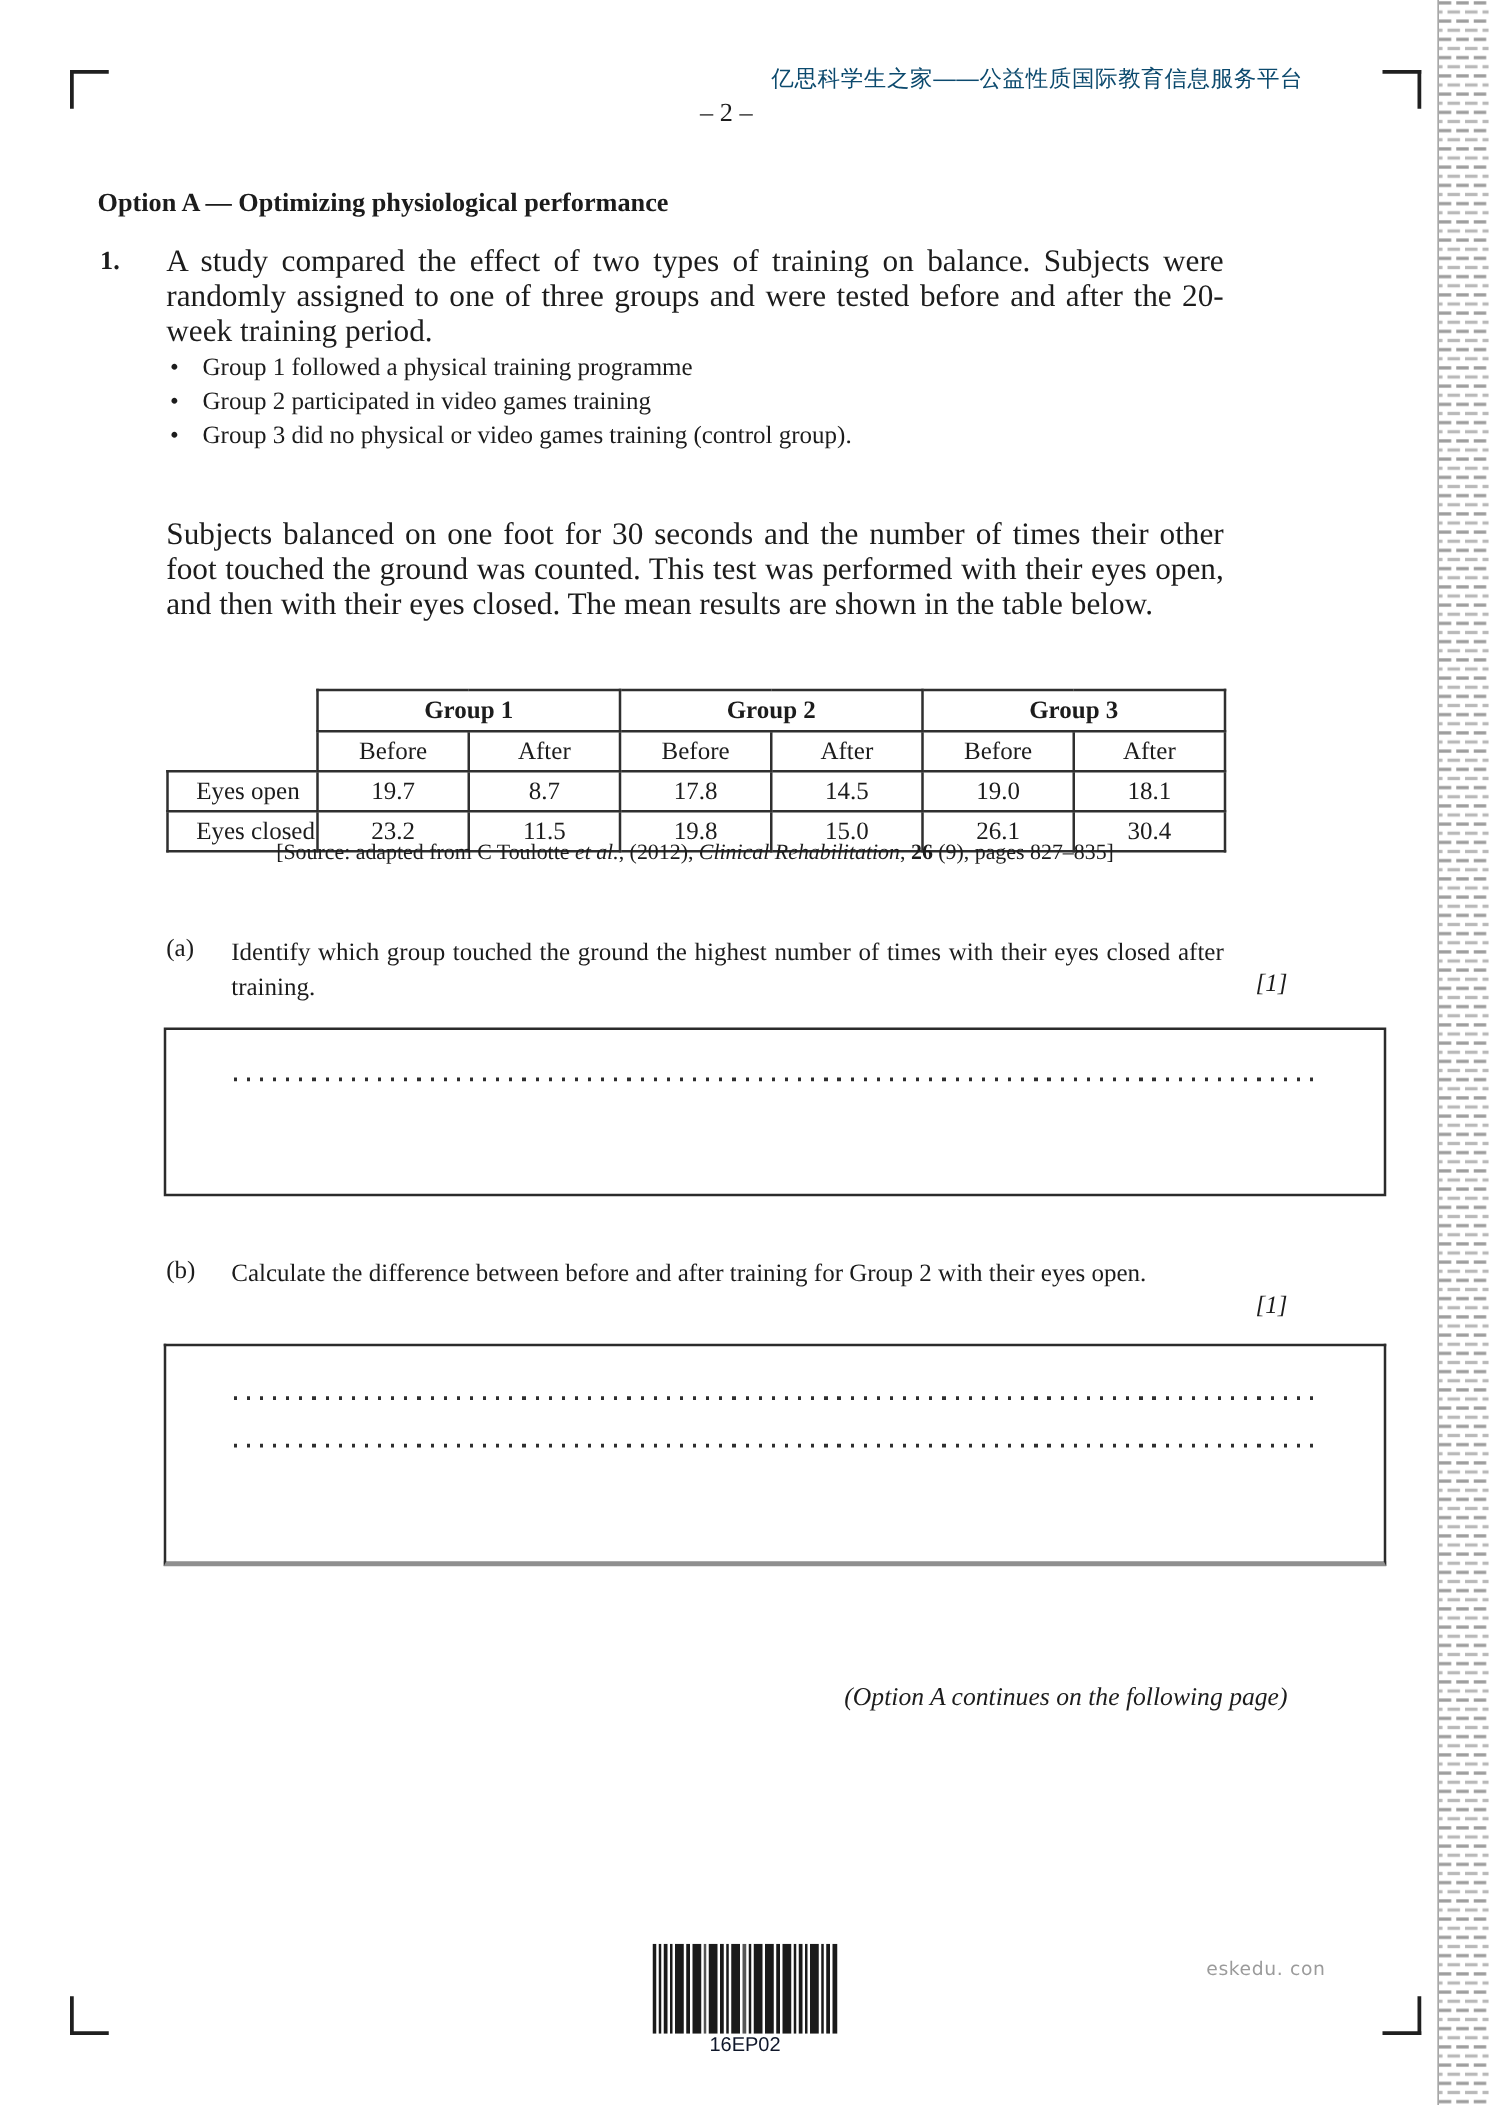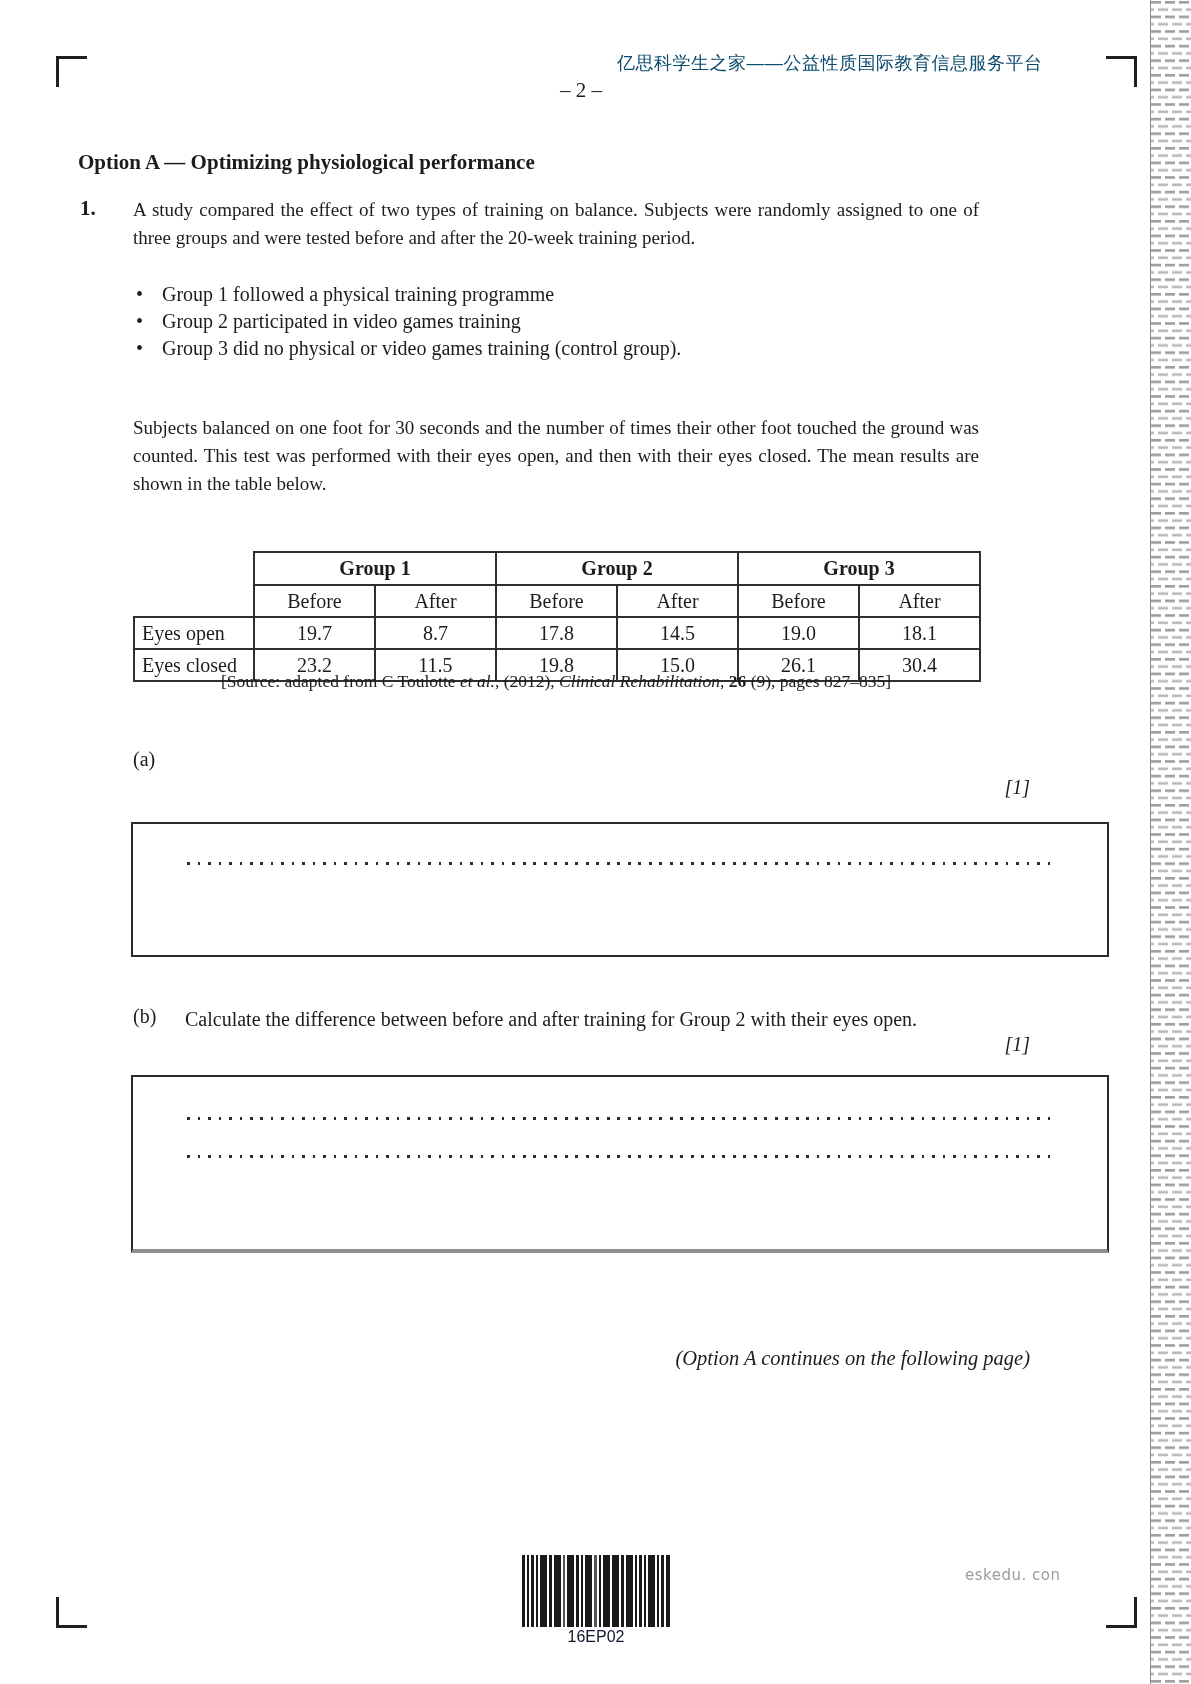--- a/index.html
+++ b/index.html
@@ -21,35 +21,35 @@
   .corner.tr { left:1106px;top:56px;   border-right:3px solid #1f1f1f; border-top:3px solid #1f1f1f; }
   .corner.bl { left:56px;  top:1597px; border-left:3px solid #1f1f1f; border-bottom:3px solid #1f1f1f; }
   .corner.br { left:1106px;top:1597px; border-right:3px solid #1f1f1f; border-bottom:3px solid #1f1f1f; }
 
   
   .hatch { left:1150px; top:0; width:41px; height:1684px; border-left:1px solid #8a8a8a; }
 
   
   .title { left:78px; top:150px; font-size:21px; font-weight:bold; }
   .qnum  { left:80px; top:196px; font-size:21px; font-weight:bold; }
-  .body-par { left:133px; width:846px; font-size:19px; line-height:28px; text-align:justify; }
+  .body-par { left:133px; width:846px; font-size:25px; line-height:28px; text-align:justify; }
   .intro { top:196px; }
   .method { top:414px; }
   .bullets { left:133px; top:281px; font-size:20px; line-height:27px; }
   .bullet-item { position:relative; padding-left:29px; }
   .bullet-glyph { position:absolute; left:3px; top:0; }
 
   
   .dtable-wrap { left:133px; top:515px; }
   table.dtable { border-collapse:collapse; table-layout:fixed; font-size:20px;margin-top:36px; }
   table.dtable th, table.dtable td { border:2px solid #2f2f2f; text-align:center; padding:0; height:30px; }
   table.dtable tr.grow th { font-weight:bold; height:31px; }
   table.dtable td.nob { border:none; background:transparent; }
   table.dtable td.sub { font-weight:normal; }
-  table.dtable th.rlabel { font-weight:normal; text-align:left; padding-left:7px; }
+  table.dtable th.rlabel { font-weight:normal; text-align:left; padding-left:22px; }
 
   .source-line { left:133px; top:671px; width:846px; text-align:center; font-size:17.5px; }
   .it { font-style:italic; } .bd { font-weight:bold; }
 
   .part-label { left:133px; font-size:20px; }
   .part-text { left:185px; width:794px; font-size:20px; line-height:28px; text-align:justify; }
   .marks { right:161px; font-size:20px; font-style:italic; }
 
   .ansbox { border:2px solid #2b2b2b; background:#fff; }
   .box-a { left:131px; top:822px; width:974px; height:131px; }
@@ -160,20 +160,21 @@
       </tr>
     </tbody>
       </table>
   </div>
 
   <div class="abs source-line">
     <span>[Source: adapted from C Toulotte </span><span class="it">et al.</span><span>, (2012), </span><span class="it">Clinical Rehabilitation</span><span>, </span><span class="bd">26</span><span> (9), pages 827–835]</span>
   </div>
 
   <div class="abs part-label" style="top:748px;">(a)</div>
+  <div class="abs part-text" style="top:748px;">Identify which group touched the ground the highest number of times with their eyes closed after training.</div>
   <div class="abs marks" style="top:776px;">[1]</div>
 
   <div class="abs ansbox box-a">
     <div class="dotline" style="top:38px;"></div>
   </div>
 
   <div class="abs part-label" style="top:1005px;">(b)</div>
   <div class="abs part-text" style="top:1005px;">Calculate the difference between before and after training for Group 2 with their eyes open.</div>
   <div class="abs marks" style="top:1033px;">[1]</div>
 

